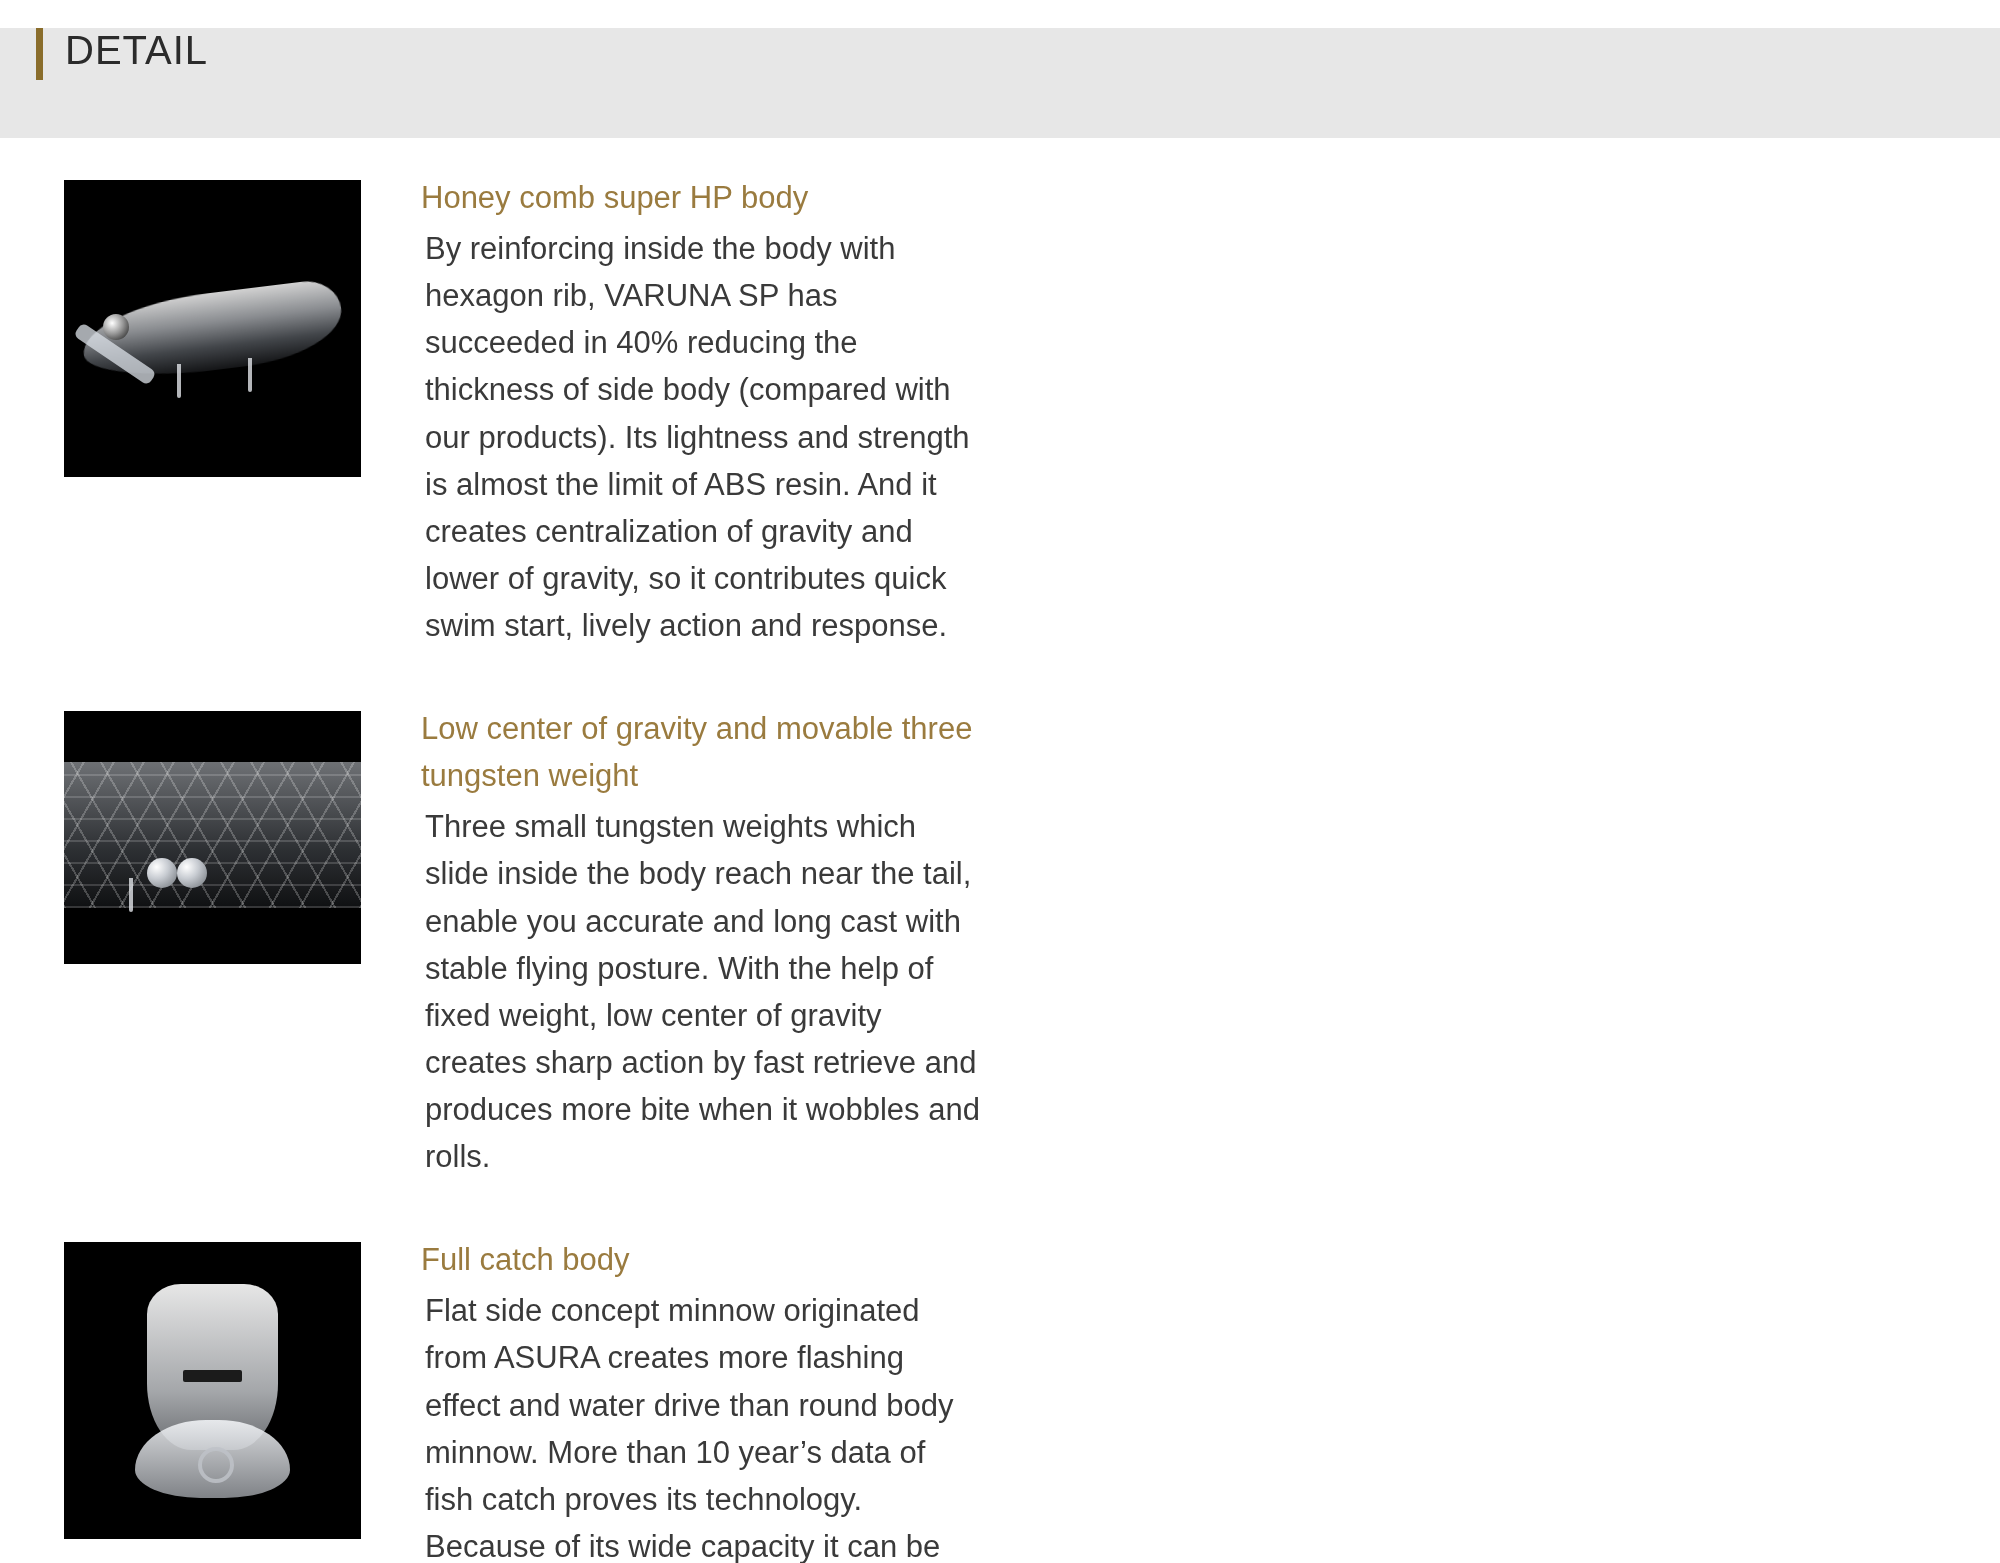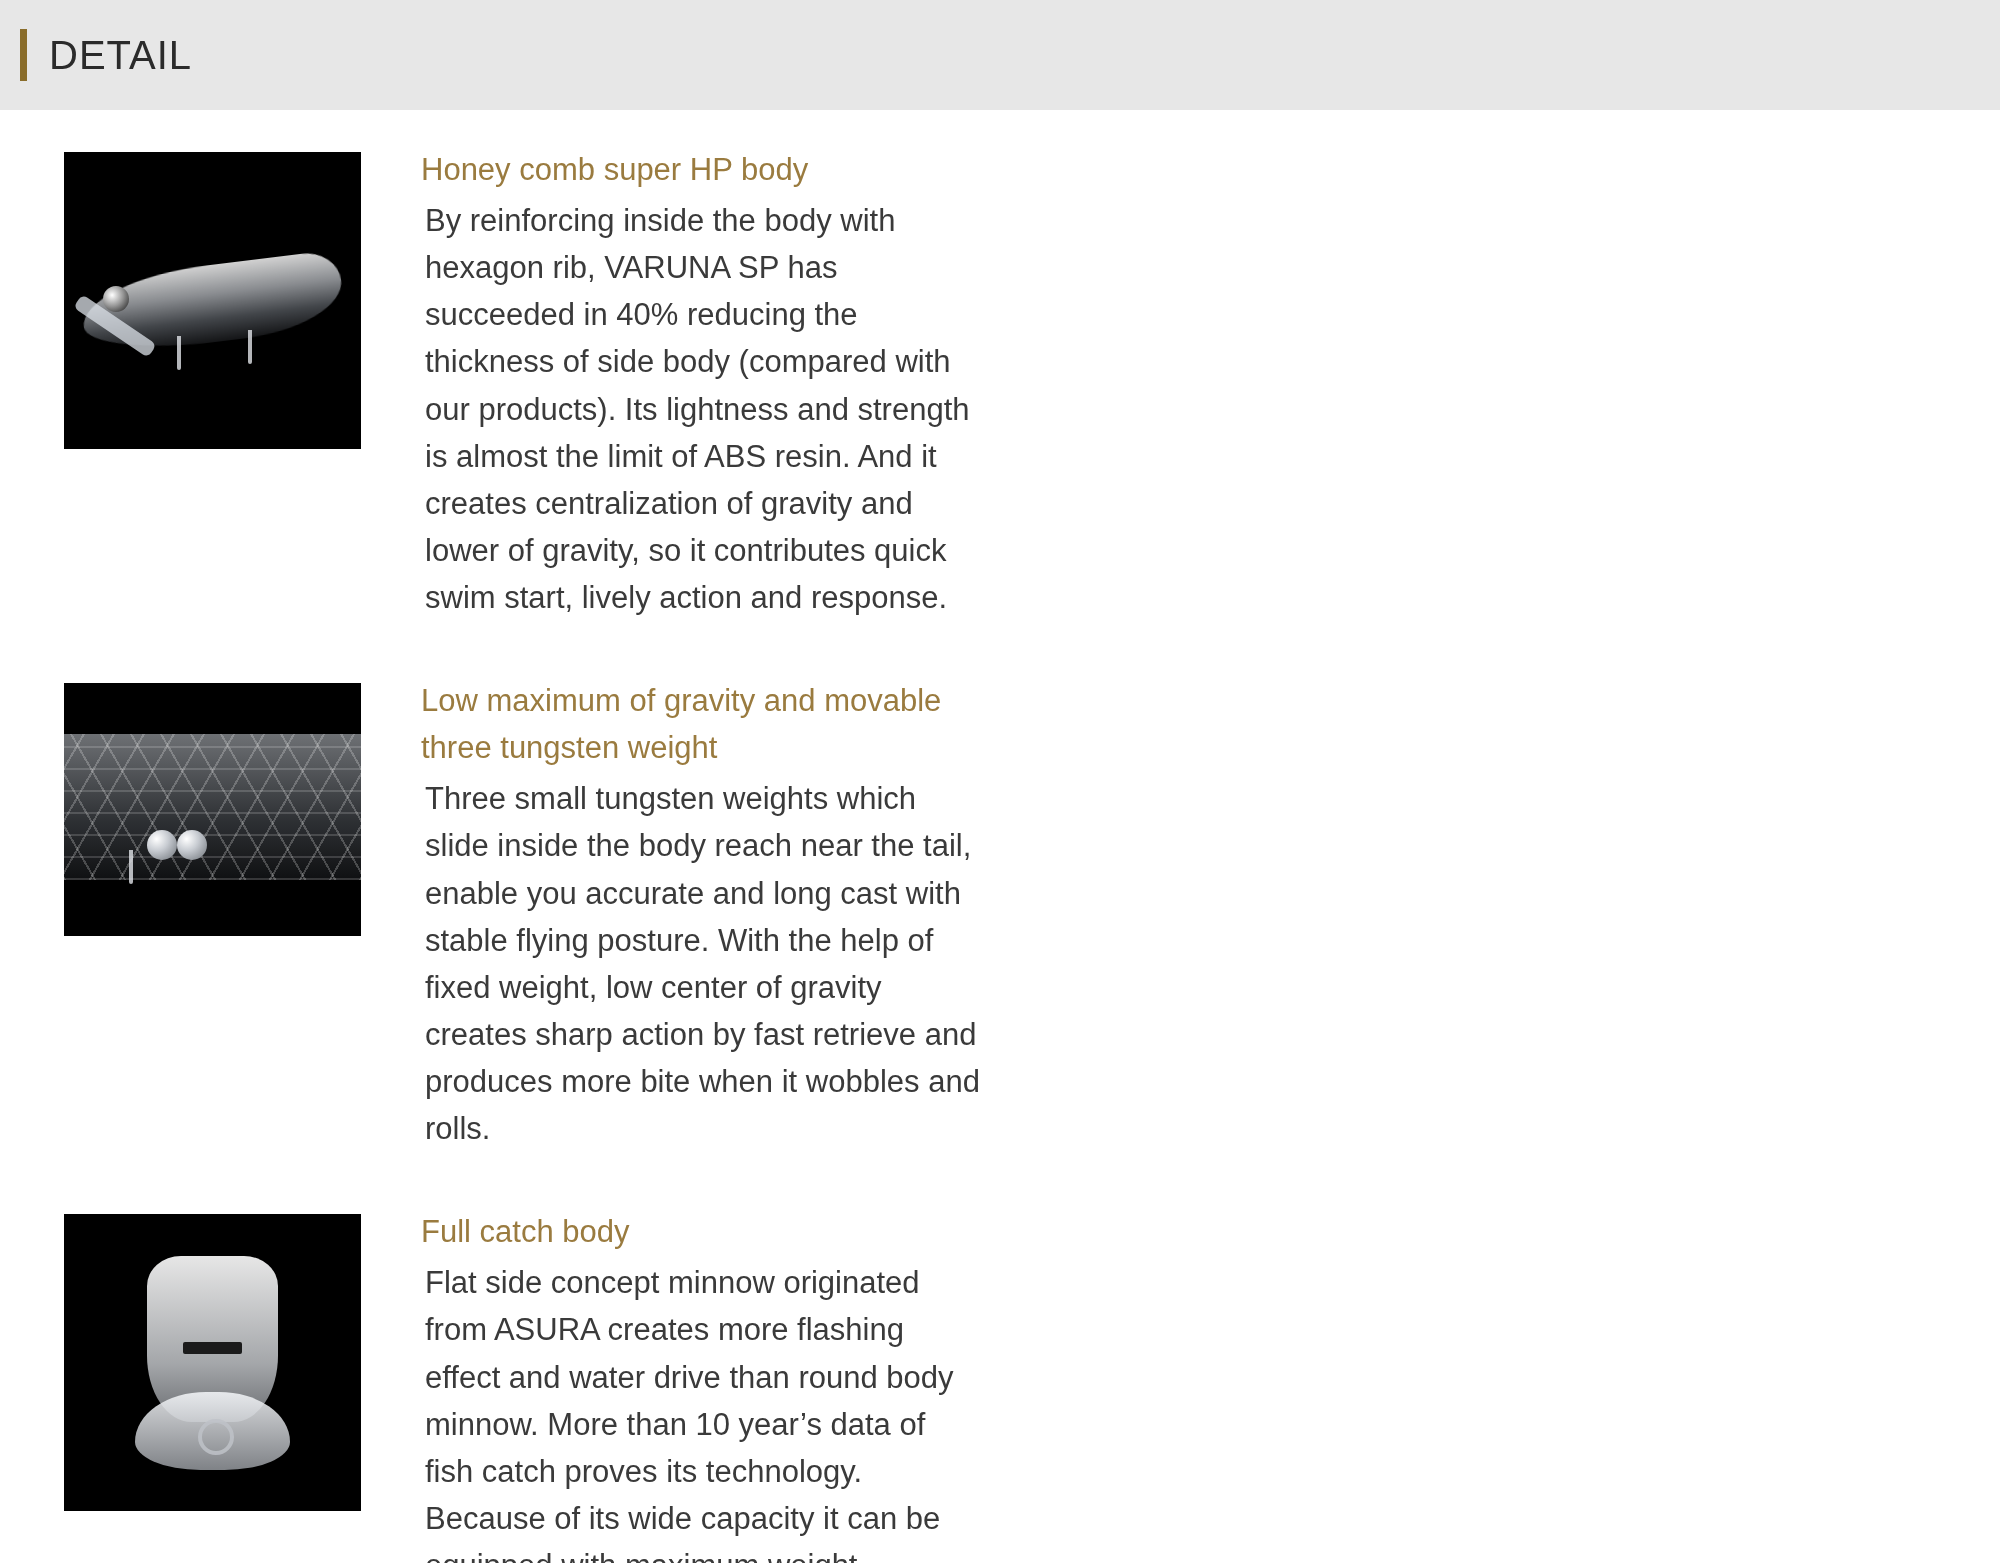--- a/index.html
+++ b/index.html
@@ -18,23 +18,24 @@
   .page {
     width: 2000px;
     position: relative;
   }
 
   
   .section-header {
     background: #e7e7e7;
     height: 110px;
     display: flex;
-    align-items: center;
+    align-items: flex-start;
     box-sizing: border-box;
-    padding-left: 20px;
+    padding-left: 36px;
+    margin-top: 28px;
   }
   .section-header .accent-bar {
     width: 7px;
     height: 52px;
     background: #8a6d2b;
     margin-right: 22px;
     flex: none;
   }
   .section-header .section-title {
     font-size: 40px;
@@ -224,21 +225,21 @@
       </div>
 
       <div class="feature">
         <div class="thumb wide">
           <div class="honey-band"></div>
           <div class="tungsten-ball" style="left:28%;"></div>
           <div class="tungsten-ball" style="left:38%;"></div>
           <div class="lure-hook" style="left:22%; top:66%;"></div>
         </div>
         <div class="feature-text">
-          <h3 class="feature-title">Low maximum of gravity and movable three tungsten weight</h3>
+          <h3 class="feature-title">Low center of gravity and movable three tungsten weight</h3>
           <p class="feature-body">Three small tungsten weights which slide inside the body reach near the tail, enable you accurate and long cast with stable flying posture. With the help of fixed weight, low center of gravity creates sharp action by fast retrieve and produces more bite when it wobbles and rolls.</p>
         </div>
       </div>
     </div>
 
     <div class="row">
 
       <div class="feature">
         <div class="thumb">
           <div class="front-body"></div>

